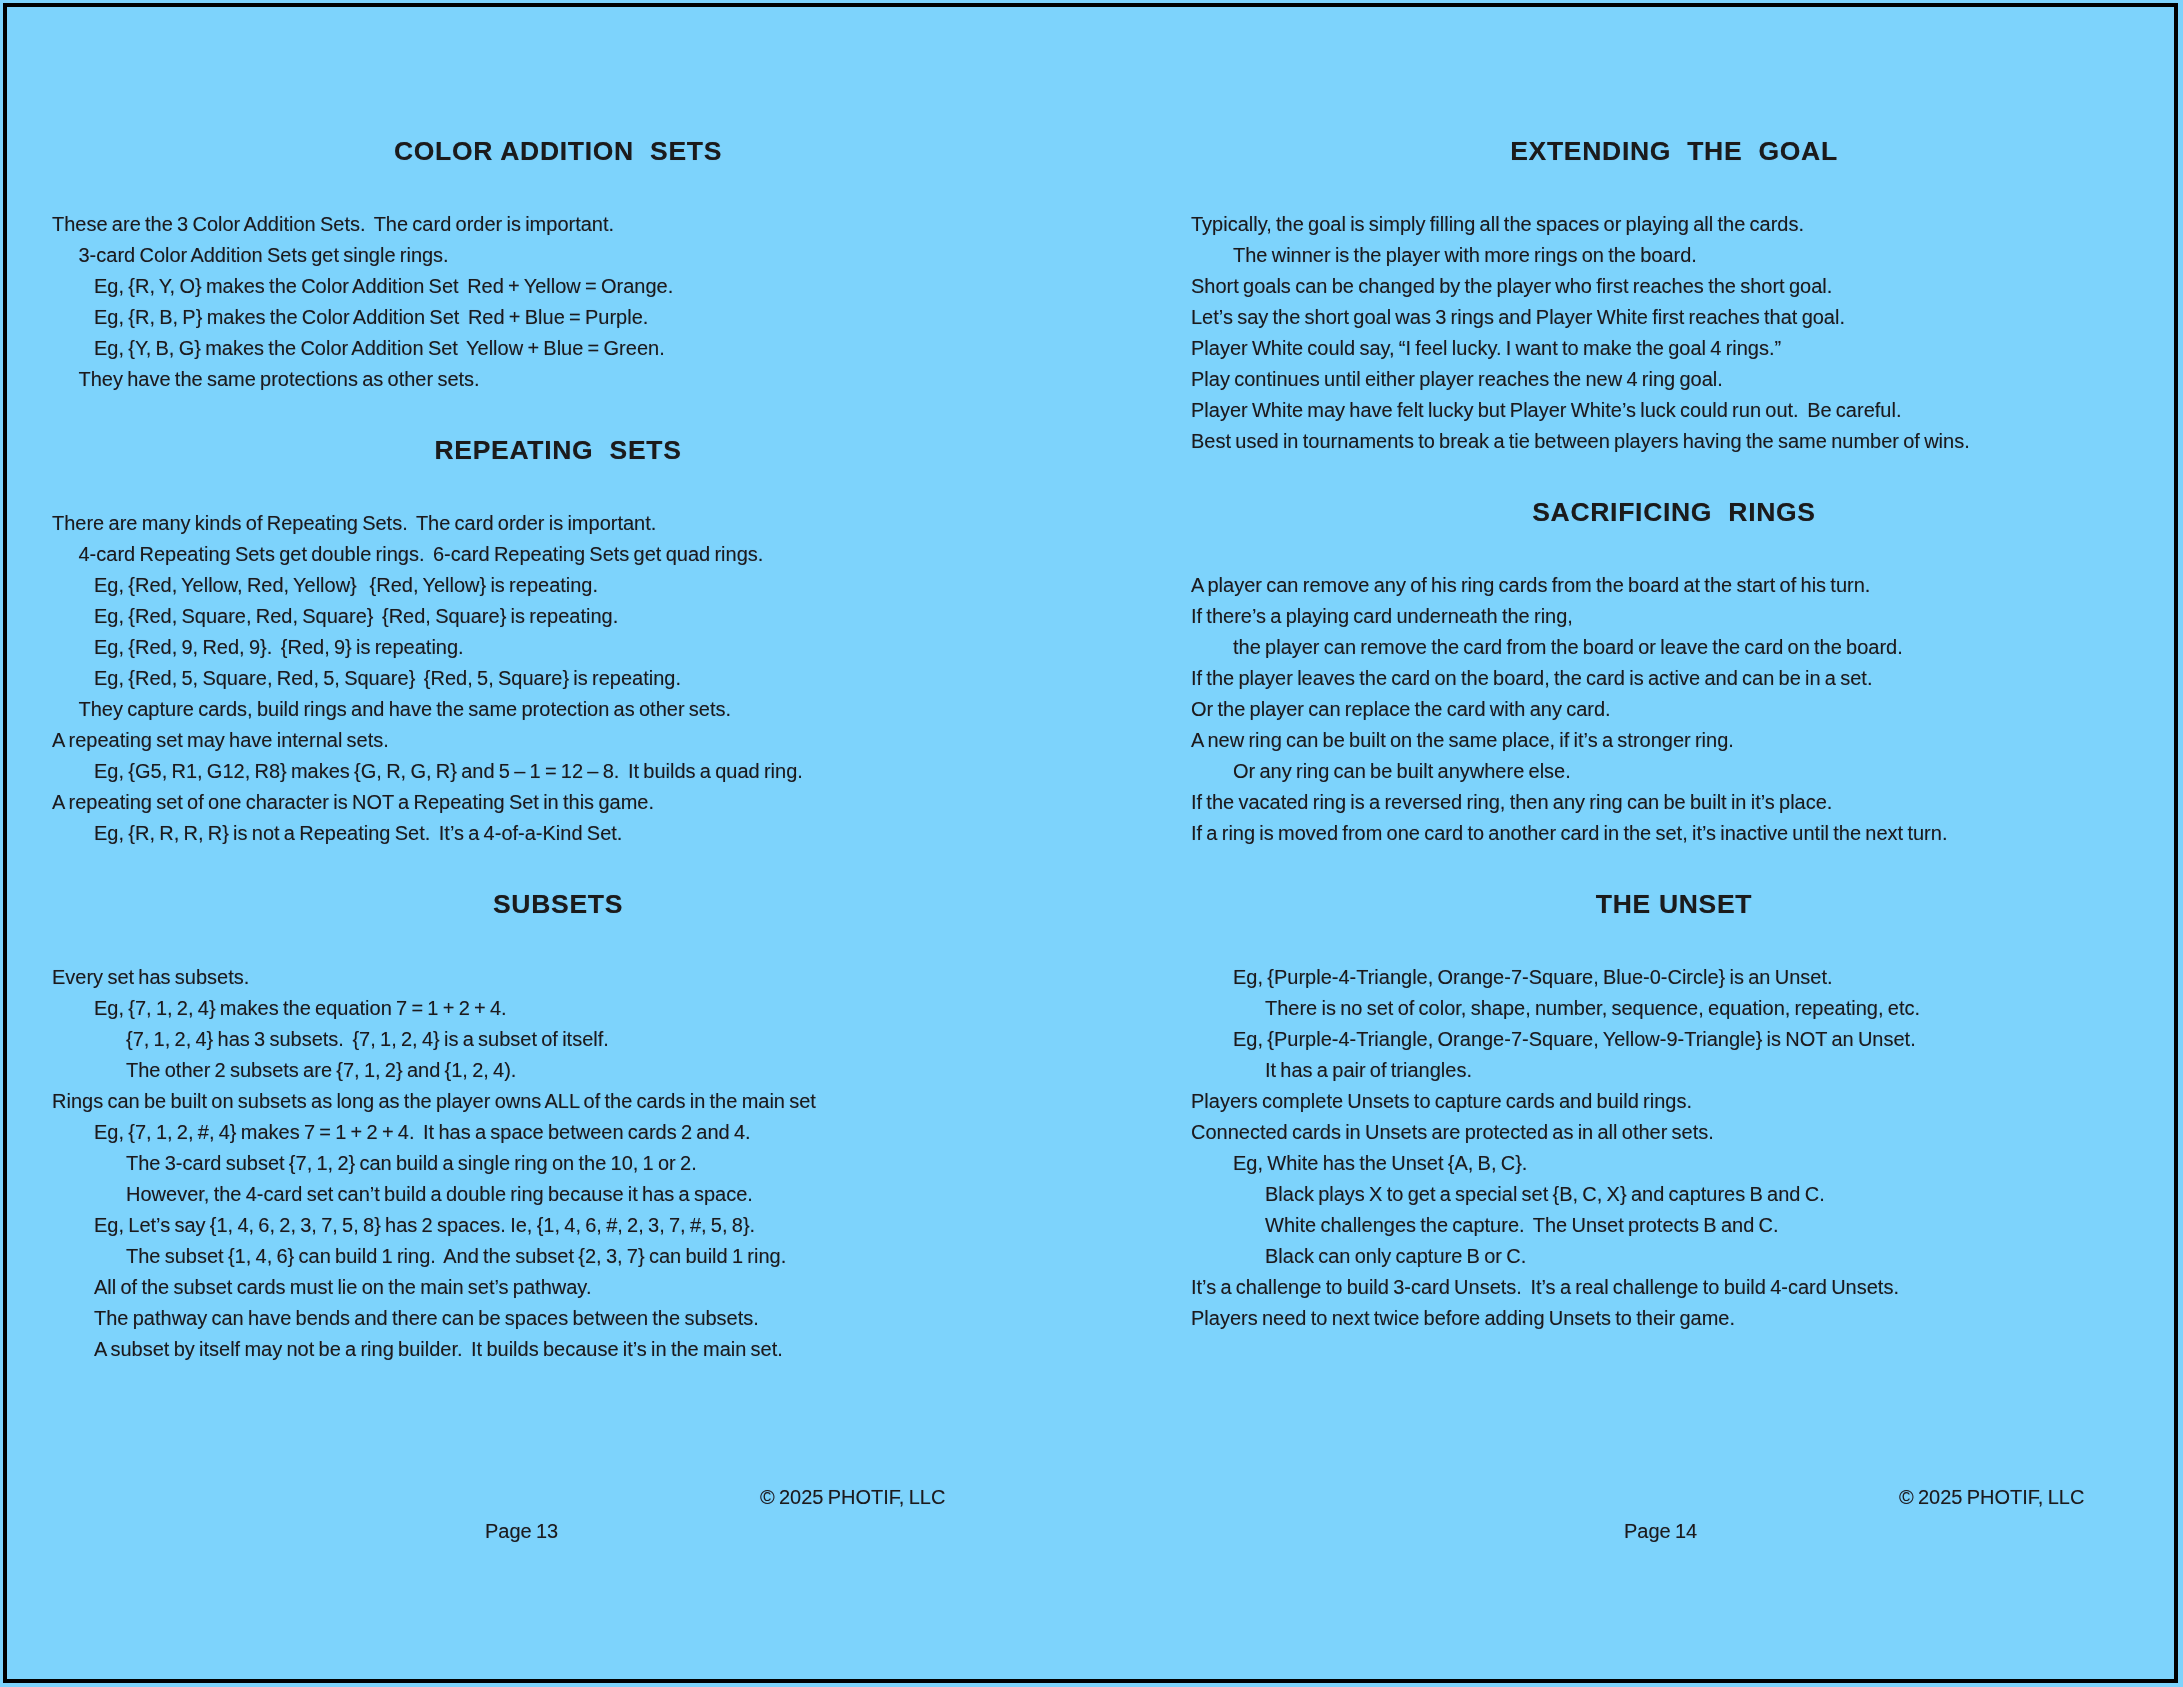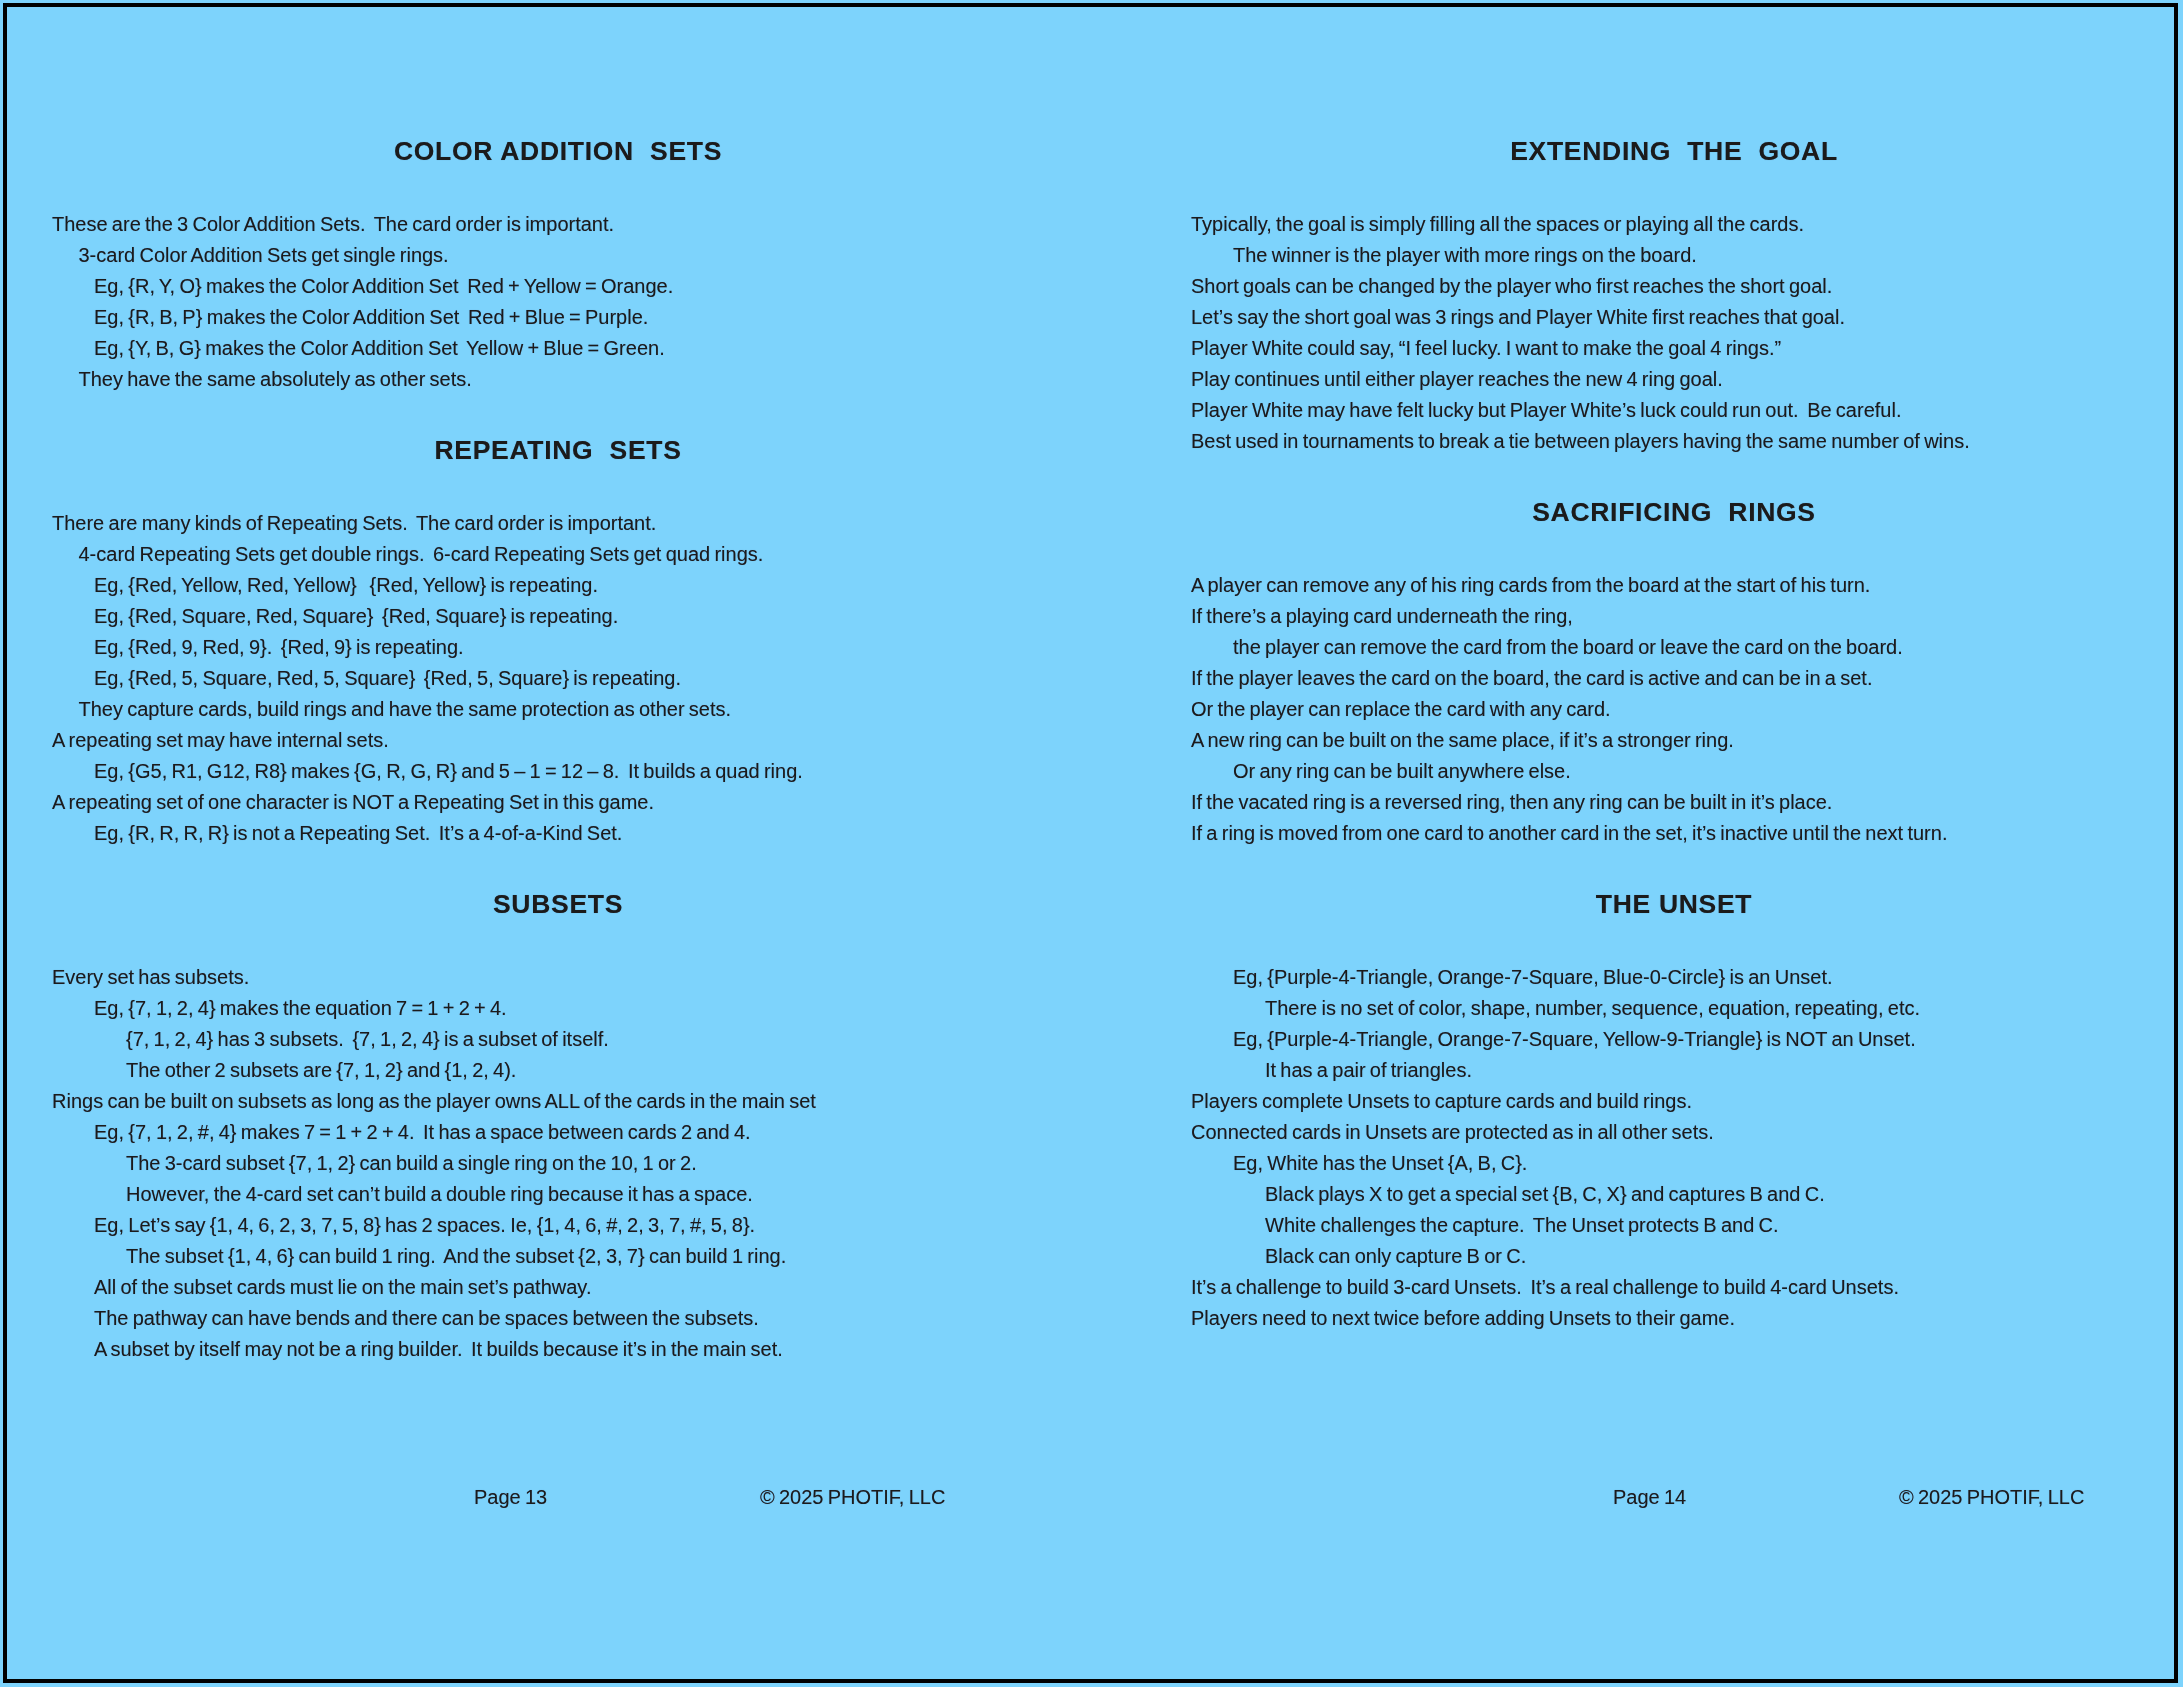--- a/index.html
+++ b/index.html
@@ -63,37 +63,37 @@
   .gap-1 { }
   .footer-page, .footer-copy {
     position: absolute;
     top: 1482px;
     font-size: 20px;
     line-height: 31px;
     white-space: pre;
     word-spacing: -1.3px;
     text-shadow: 0 0 0.7px rgba(40,0,60,0.35);
   }
-  .footer-page { left: 422px; }
+  .footer-page { left: 433px; margin-top: 34px; }
   .footer-copy { left: 708px; }
 </style>
 </head>
 <body>
 
 <div class="sheet">
 
   <div class="page page-left">
     <div class="content">
         <div class="section-title first">COLOR ADDITION  SETS</div>
         <div class="line indent-0">These are the 3 Color Addition Sets.  The card order is important.</div>
         <div class="line indent-1">3-card Color Addition Sets get single rings.</div>
         <div class="line indent-2">Eg, {R, Y, O} makes the Color Addition Set  Red + Yellow = Orange.</div>
         <div class="line indent-2">Eg, {R, B, P} makes the Color Addition Set  Red + Blue = Purple.</div>
         <div class="line indent-2">Eg, {Y, B, G} makes the Color Addition Set  Yellow + Blue = Green.</div>
-        <div class="line indent-1">They have the same absolutely as other sets.</div>
+        <div class="line indent-1">They have the same protections as other sets.</div>
         <div class="section-title">REPEATING  SETS</div>
         <div class="line indent-0">There are many kinds of Repeating Sets.  The card order is important.</div>
         <div class="line indent-1">4-card Repeating Sets get double rings.  6-card Repeating Sets get quad rings.</div>
         <div class="line indent-2">Eg, {Red, Yellow, Red, Yellow}   {Red, Yellow} is repeating.</div>
         <div class="line indent-2">Eg, {Red, Square, Red, Square}  {Red, Square} is repeating.</div>
         <div class="line indent-2">Eg, {Red, 9, Red, 9}.  {Red, 9} is repeating.</div>
         <div class="line indent-2">Eg, {Red, 5, Square, Red, 5, Square}  {Red, 5, Square} is repeating.</div>
         <div class="line indent-1">They capture cards, build rings and have the same protection as other sets.</div>
         <div class="line indent-0">A repeating set may have internal sets.</div>
         <div class="line indent-2">Eg, {G5, R1, G12, R8} makes {G, R, G, R} and 5 – 1 = 12 – 8.  It builds a quad ring.</div>

